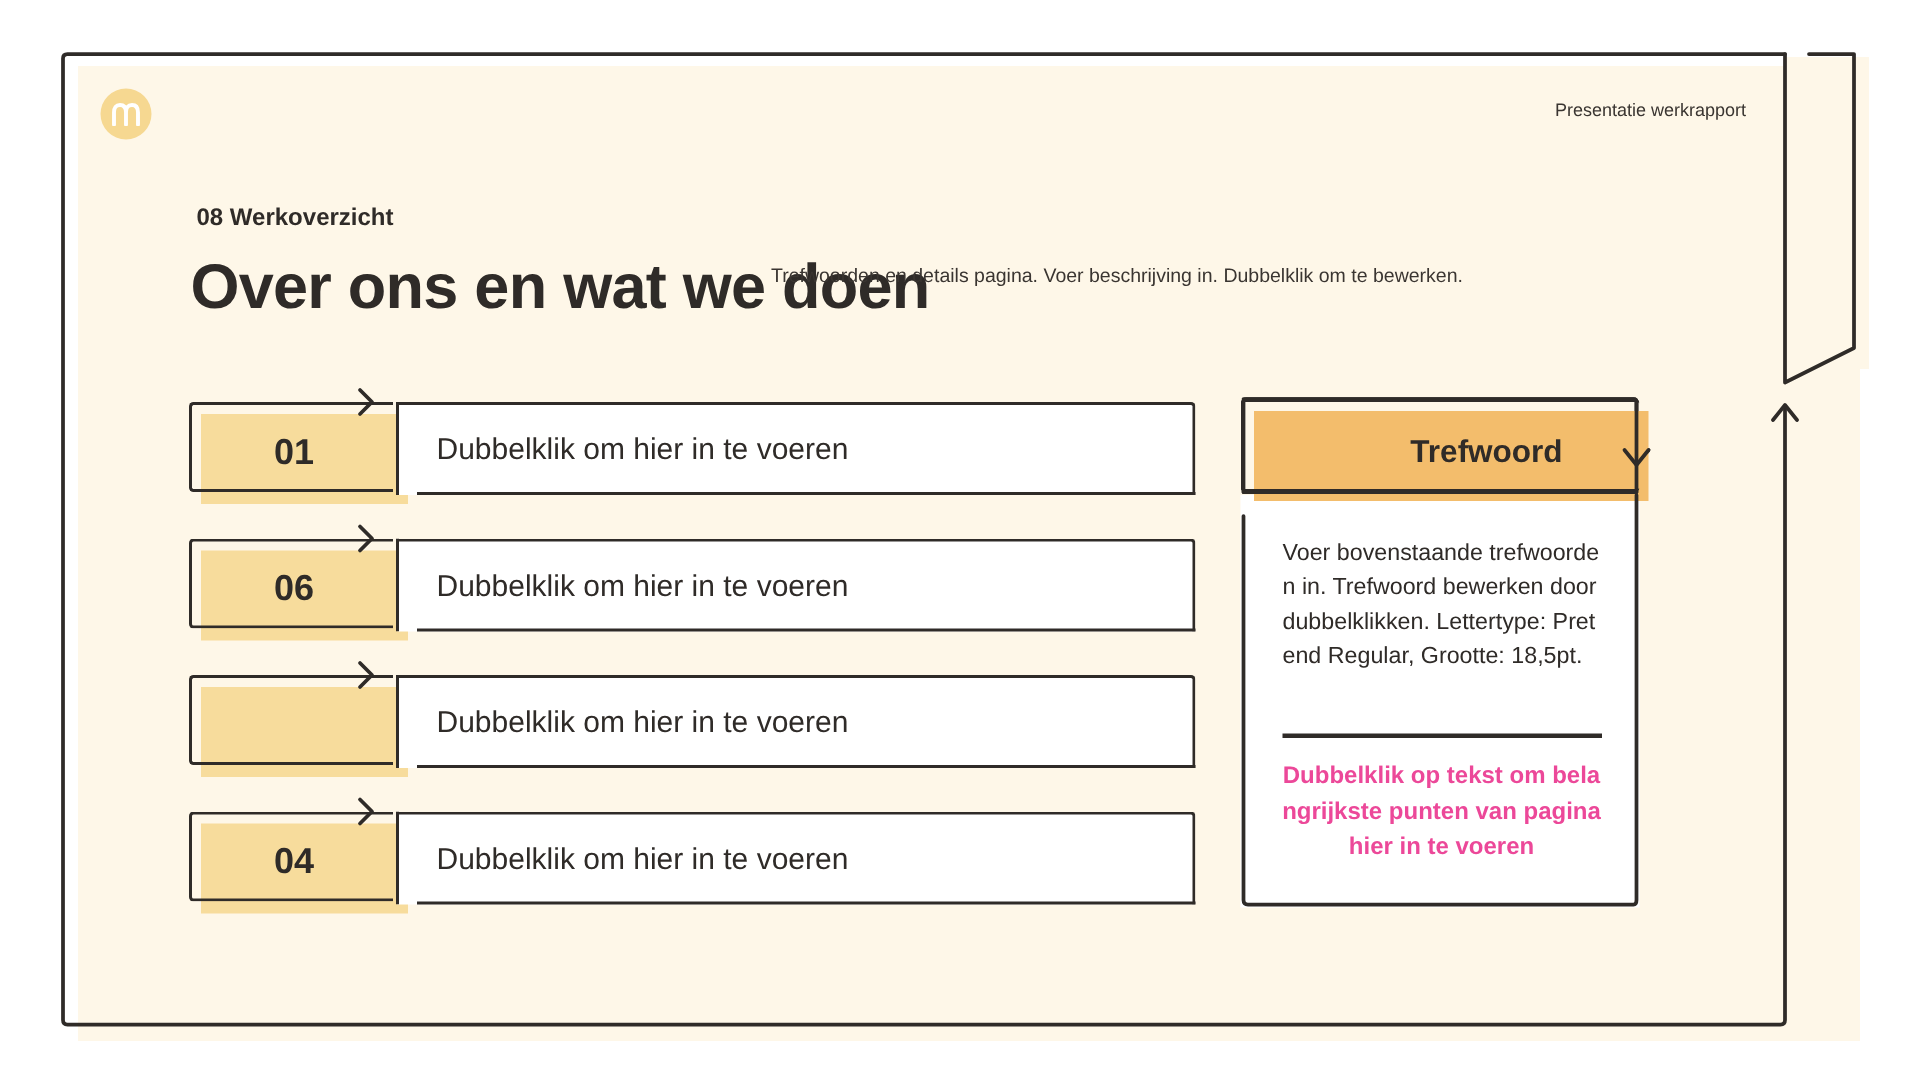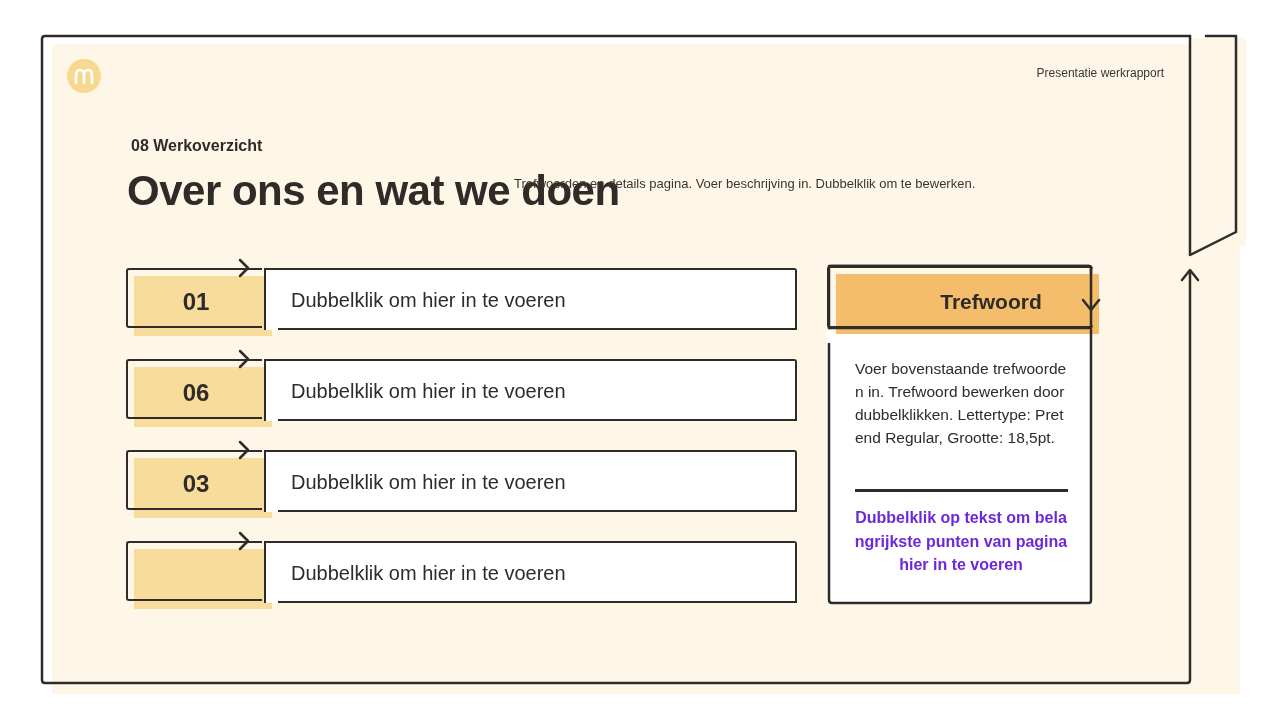--- a/index.html
+++ b/index.html
@@ -97,21 +97,21 @@
     font-size: 15.5px; line-height: 23px; color: #2f2b28;
     word-break: break-all;
   }
   .kw-divider {
     position: absolute; left: 855px; top: 489px; width: 213px; height: 3px;
     background: #2f2b28;
   }
   .kw-emph {
     position: absolute; left: 852px; top: 506px; width: 218px;
     font-size: 16px; font-weight: 700; line-height: 23.5px; text-align: center;
-    color: #6d28d9; word-break: break-all;
+    color: #ec4899; word-break: break-all;
   }
 </style>
 </head>
 <body>
 
 <div class="page-fill"></div>
 <div class="page-fill-side"></div>
 
 <svg class="frame-svg" width="1280" height="720" viewBox="0 0 1280 720">
   <g fill="none" stroke="#2f2b28" stroke-width="2.5" stroke-linejoin="round" stroke-linecap="round">
@@ -159,32 +159,32 @@
   <div class="item-under"></div>
   <div class="item-text">Dubbelklik om hier in te voeren</div>
   <svg class="row-arrow" width="30" height="24" viewBox="0 0 30 24">
       <path d="M14 4 L22 12 L14 20" fill="none" stroke="#2f2b28" stroke-width="2.5" stroke-linecap="round" stroke-linejoin="round"></path>
     </svg>
 </div>
 
 <div class="row" style="top:450px;">
   <div class="num-bg"></div>
   <div class="num-frame"></div>
-  <div class="num-text">03</div>
   <div class="item-box"></div>
   <div class="item-under"></div>
   <div class="item-text">Dubbelklik om hier in te voeren</div>
   <svg class="row-arrow" width="30" height="24" viewBox="0 0 30 24">
       <path d="M14 4 L22 12 L14 20" fill="none" stroke="#2f2b28" stroke-width="2.5" stroke-linecap="round" stroke-linejoin="round"></path>
     </svg>
 </div>
 
 <div class="row" style="top:541px;">
   <div class="num-bg"></div>
   <div class="num-frame"></div>
+  <div class="num-text">04</div>
   <div class="item-box"></div>
   <div class="item-under"></div>
   <div class="item-text">Dubbelklik om hier in te voeren</div>
   <svg class="row-arrow" width="30" height="24" viewBox="0 0 30 24">
       <path d="M14 4 L22 12 L14 20" fill="none" stroke="#2f2b28" stroke-width="2.5" stroke-linecap="round" stroke-linejoin="round"></path>
     </svg>
 </div>
 
 <div class="kw-body"></div>
 <div class="kw-header-bg"></div>

